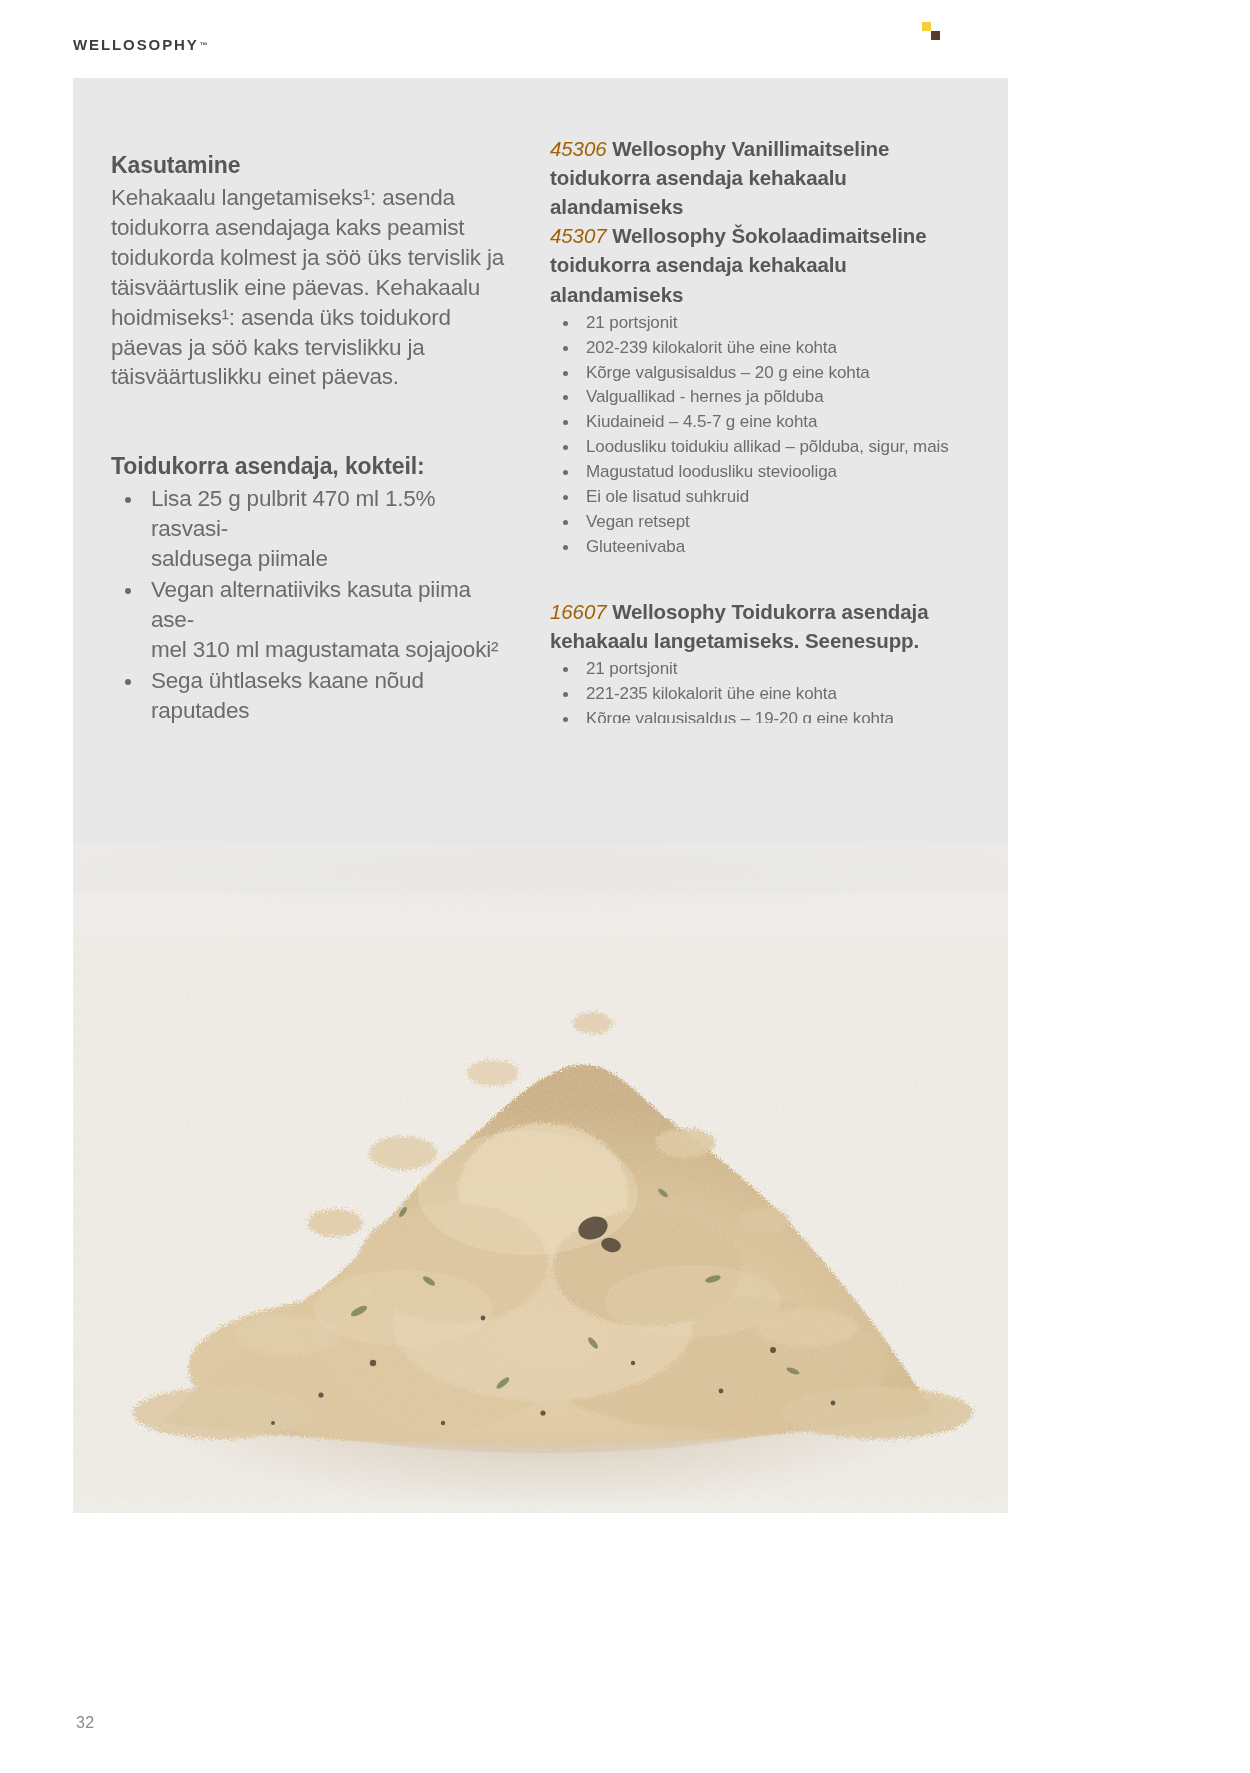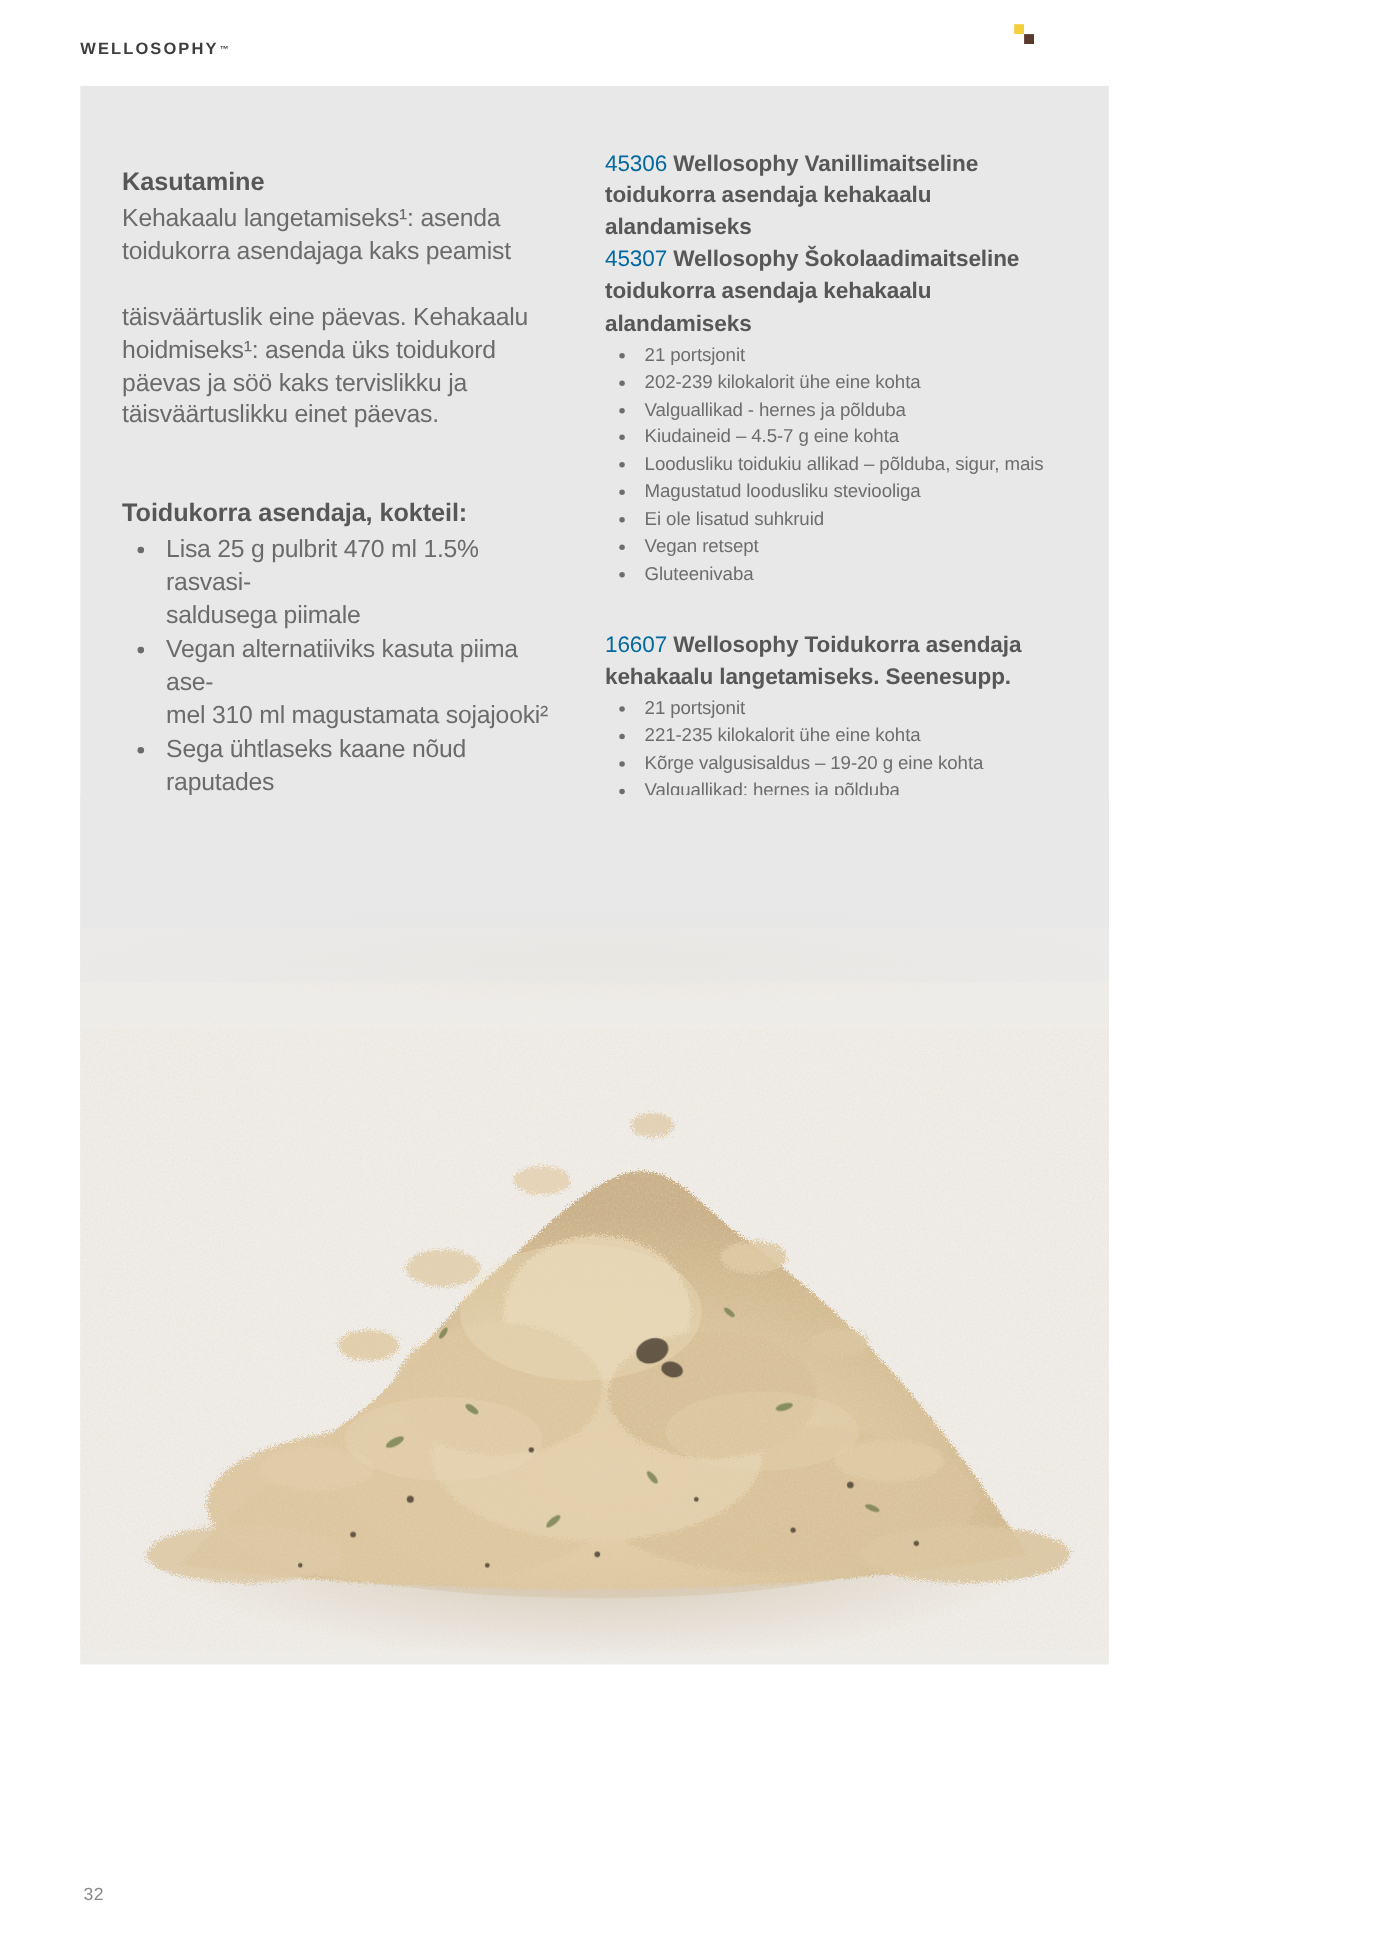--- a/index.html
+++ b/index.html
@@ -131,21 +131,22 @@
   
   .prod-head {
     font-size: 20.5px;
     color: #575757;
     line-height: 1.42;
     margin: 0;
     letter-spacing: -0.1px;
   }
   .prod-head .code {
     font-weight: normal;
-    color: #0369a1;
+    color: #a16207;
+    font-style: italic;
   }
   .prod-head .nm {
     font-weight: bold;
     color: #575757;
   }
   ul.bullets-sm {
     list-style: none;
     margin: 3px 0 0 0;
     padding: 0;
   }
@@ -212,21 +213,21 @@
 
     <div class="columns">
 
       <div class="col-left">
 
         <div class="h-bold">Kasutamine</div>
 
         <p class="body-text">
           <span>Kehakaalu langetamiseks¹: asenda</span><br>
           <span>toidukorra asendajaga kaks peamist</span><br>
-          <br>
+          <span>toidukorda kolmest ja söö üks tervislik ja</span><br>
           <span>täisväärtuslik eine päevas. Kehakaalu</span><br>
           <span>hoidmiseks¹: asenda üks toidukord</span><br>
           <span>päevas ja söö kaks tervislikku ja</span><br>
           <span>täisväärtuslikku einet päevas.</span>
         </p>
 
         <div class="spacer-lg"></div>
 
 
         <div class="spacer-md"></div>
@@ -269,20 +270,21 @@
         <div class="prod-head">
           <span class="code">45307</span>
           <span class="nm">Wellosophy Šokolaadimaitseline</span><br>
           <span class="nm">toidukorra asendaja kehakaalu</span><br>
           <span class="nm">alandamiseks</span>
         </div>
 
         <ul class="bullets-sm">
           <li>21 portsjonit</li>
           <li>202-239 kilokalorit ühe eine kohta</li>
+          <li>Kõrge valgusisaldus – 20 g eine kohta</li>
           <li>Valguallikad -  hernes ja põlduba</li>
           <li>Kiudaineid – 4.5-7 g eine kohta</li>
           <li>Loodusliku toidukiu allikad – põlduba, sigur, mais</li>
           <li>Magustatud loodusliku steviooliga</li>
           <li>Ei ole lisatud suhkruid</li>
           <li>Vegan retsept</li>
           <li>Gluteenivaba</li>
         </ul>
 
         <div class="gap-between-products"></div>

